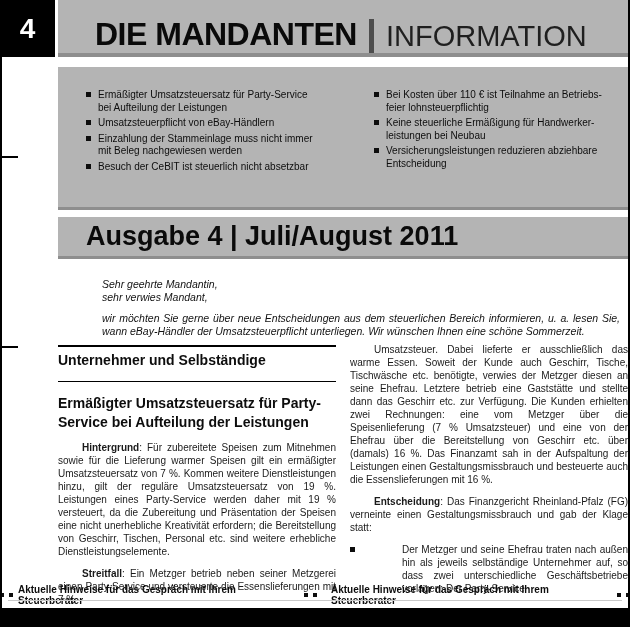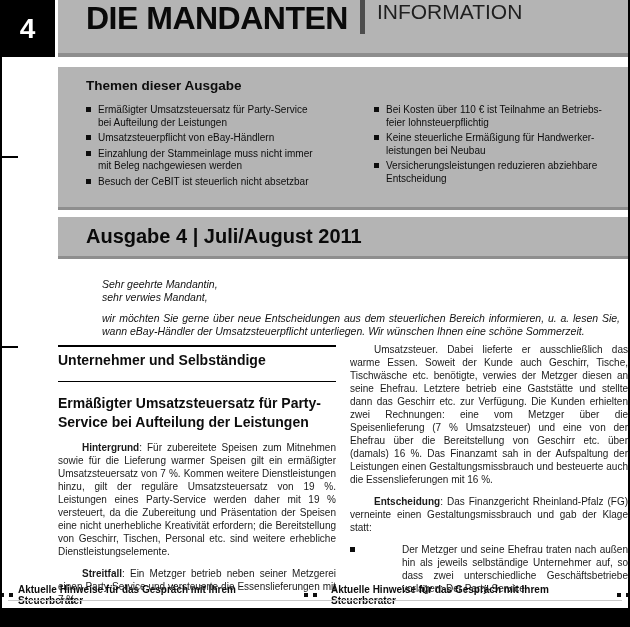--- a/index.html
+++ b/index.html
@@ -11,42 +11,42 @@
   .edge-right{position:absolute;right:0;top:0;bottom:0;width:2px;background:#000;}
   .bottom-bar{position:absolute;left:0;bottom:0;width:100%;height:19px;background:#000;}
   .fold-mark{position:absolute;left:0;width:18px;height:2px;background:#000;}
   .fold-1{top:156px;} .fold-2{top:346px;}
   .hairline{position:absolute;left:8px;right:8px;top:600px;height:1px;background:#c9c9c9;}
 
   
   .issue-box{position:absolute;left:0;top:0;width:55px;height:57px;background:#000;color:#fff;
              display:flex;align-items:center;justify-content:center;font-size:28px;font-weight:bold;}
   .masthead{position:absolute;left:58px;top:0;right:0;height:57px;background:#b4b4b4;
-            border-bottom:4px solid #8e8e8e;box-sizing:border-box;display:flex;align-items:flex-start;
-            padding-left:28px;}
+            border-bottom:4px solid #8e8e8e;box-sizing:border-box;display:flex;align-items:flex-end;
+            padding-left:37px;}
   .m-bold{font-size:32px;font-weight:bold;color:#0a0a0a;letter-spacing:-0.5px;white-space:nowrap;}
   .m-sep{flex:none;width:5px;height:34px;background:#4d4d4d;margin:0 12px;}
-  .m-light{font-size:21px;font-weight:normal;color:#1f1f1f;white-space:nowrap;}
+  .m-light{font-size:29px;font-weight:normal;color:#1f1f1f;white-space:nowrap;}
 
   
   .topics{position:absolute;left:58px;top:67px;right:0;height:143px;background:#b4b4b4;
           border-bottom:3px solid #8e8e8e;box-sizing:border-box;padding:11px 8px 0 28px;}
   .topics-heading{margin:0;font-size:13.5px;font-weight:bold;color:#0d0d0d;}
   .topic-cols{display:flex;margin-top:11px;}
   .topic-col{display:flex;flex-direction:column;gap:3px;}
   .topic-col.left{width:288px;flex:none;}
   .topic-col.right{flex:1;}
   .topic-item{display:flex;}
   .sq{flex:none;width:5px;height:5px;background:#0d0d0d;margin:3px 7px 0 0;}
   .topic-text{font-size:10px;line-height:12.5px;color:#0d0d0d;white-space:pre-line;}
 
   
   .issue-banner{position:absolute;left:58px;top:217px;right:0;height:42px;background:#b4b4b4;
                 border-bottom:3px solid #8e8e8e;box-sizing:border-box;display:flex;align-items:center;
-                padding-left:28px;font-size:20px;font-weight:bold;color:#0a0a0a;}
+                padding-left:28px;font-size:27px;font-weight:bold;color:#0a0a0a;}
 
   
   .greeting{position:absolute;left:58px;top:278px;right:10px;font-style:italic;
             font-size:10.5px;line-height:13px;color:#111;margin-left:44px;}
   .greeting .intro{margin:8px 0 0 0;text-align:justify;}
 
   
   .columns{position:absolute;left:58px;top:341px;width:570px;display:flex;gap:14px;}
   .col{width:278px;flex:none;box-sizing:border-box;}
   .section-header{margin-top:4px;border-top:2px solid #000;border-bottom:1px solid #000;
@@ -74,21 +74,20 @@
   <div class="issue-box">
     <span>4</span>
   </div>
   <header class="masthead">
     <span class="m-bold">DIE MANDANTEN</span>
     <span class="m-sep"></span>
     <span class="m-light">INFORMATION</span>
   </header>
 
   <section class="topics">
-    <h2 class="topics-heading">Themen dieser Ausgabe</h2>
     <div class="topic-cols">
       <div class="topic-col left">
         <div class="topic-item">
           <span class="sq"></span>
           <span class="topic-text">Ermäßigter Umsatzsteuersatz für Party-Service
 bei Aufteilung der Leistungen</span>
         </div>
         <div class="topic-item">
           <span class="sq"></span>
           <span class="topic-text">Umsatzsteuerpflicht von eBay-Händlern</span>

